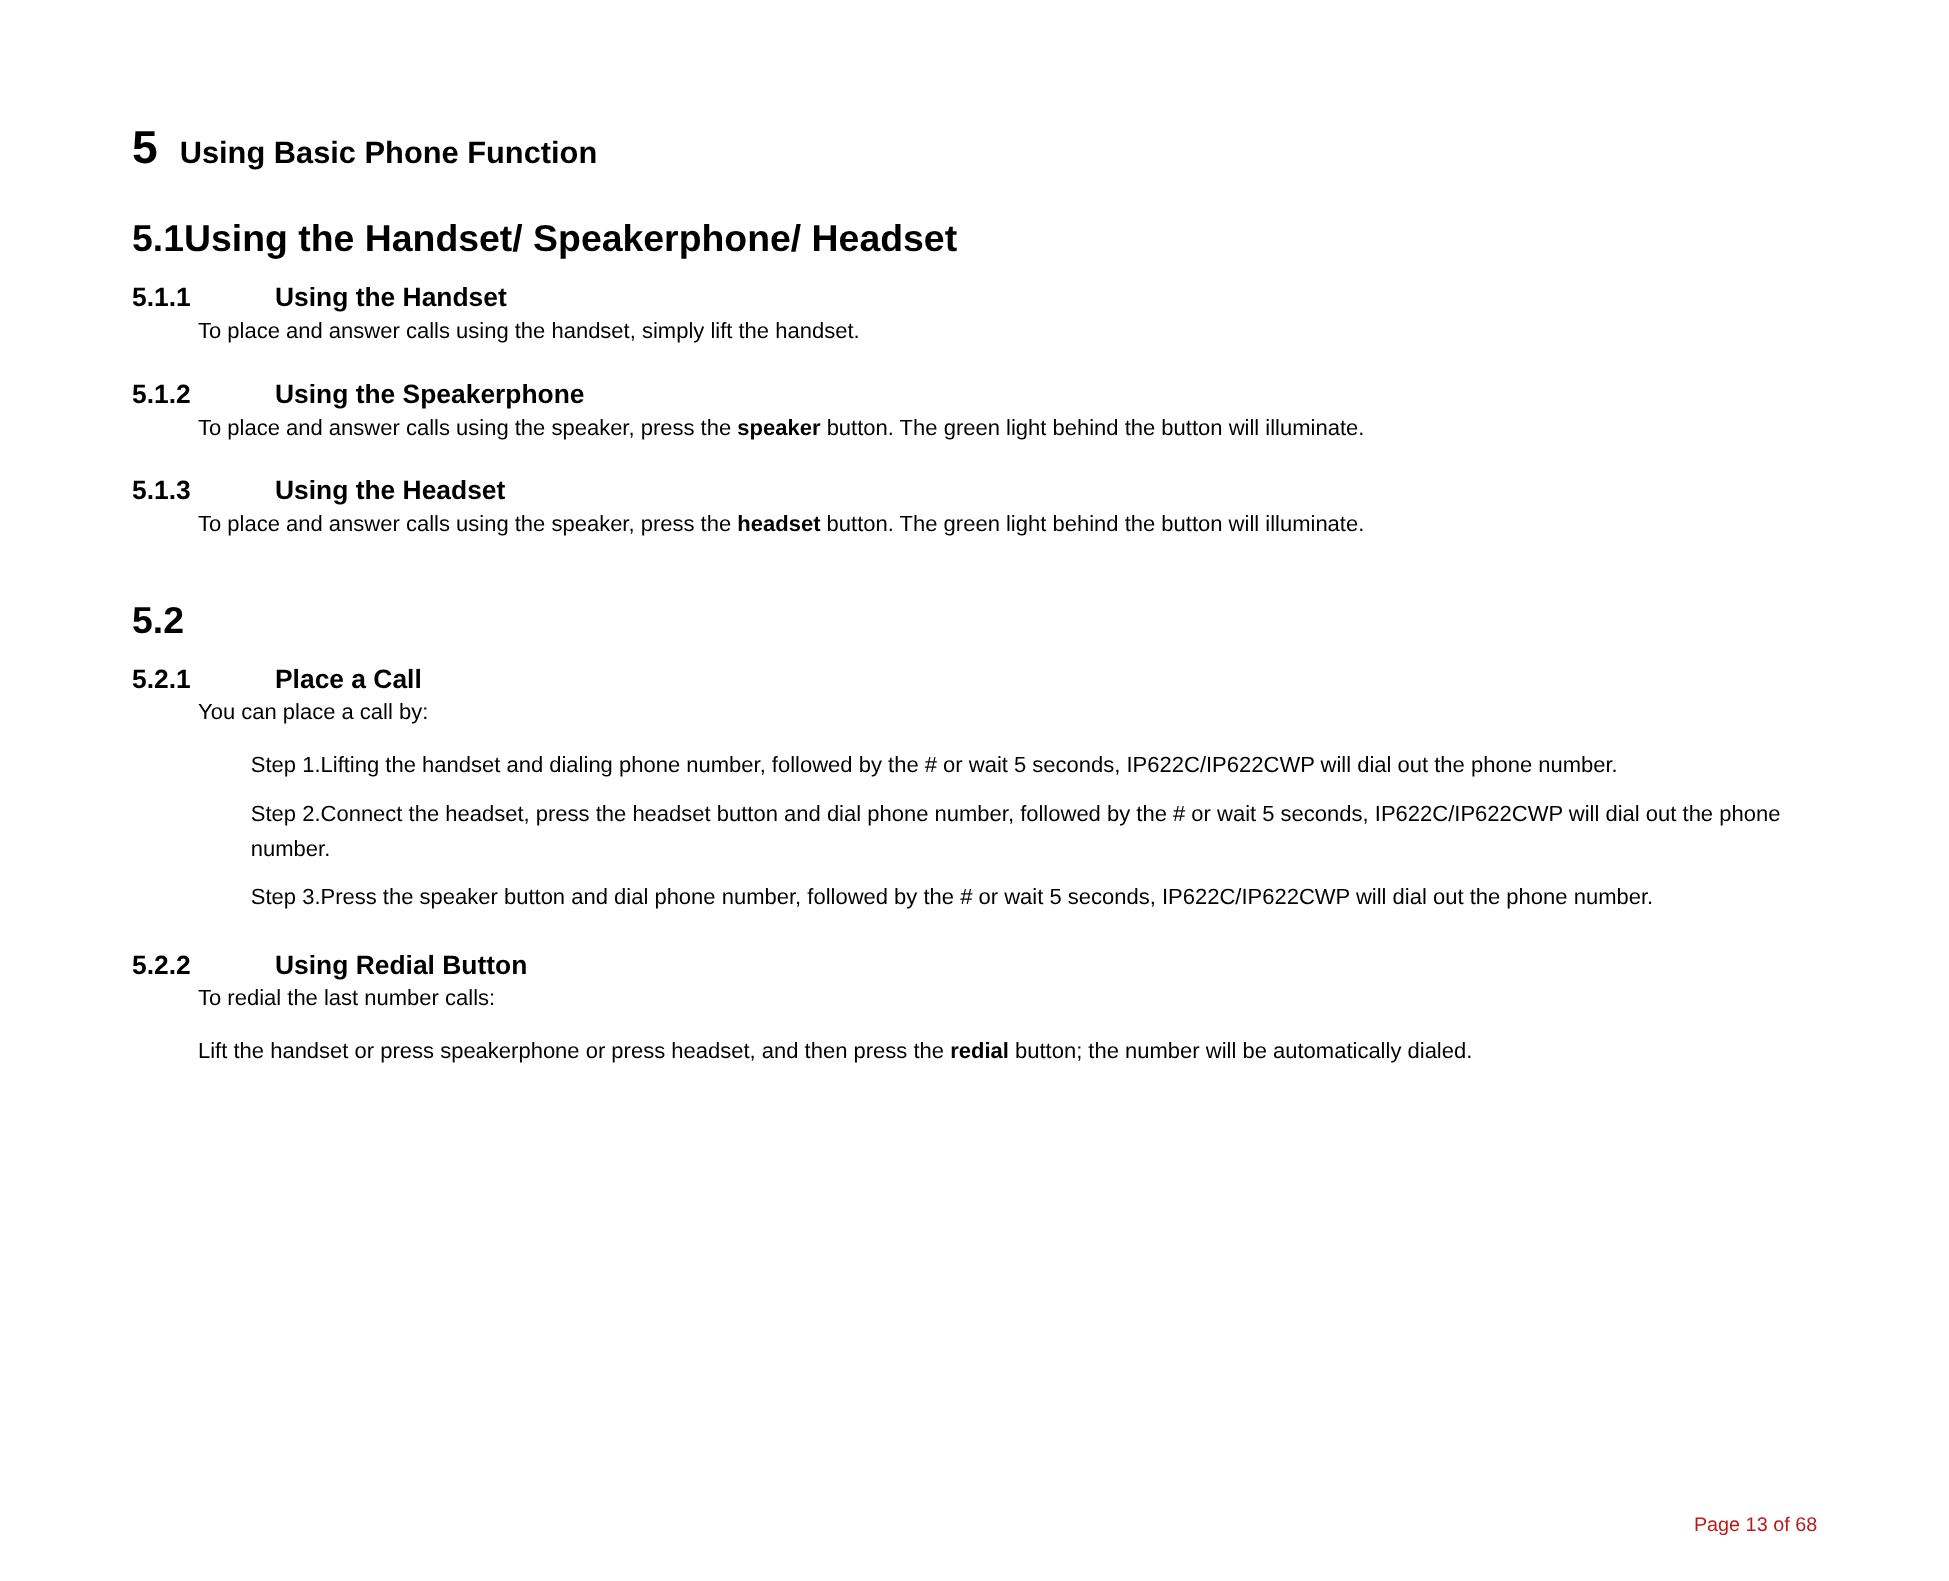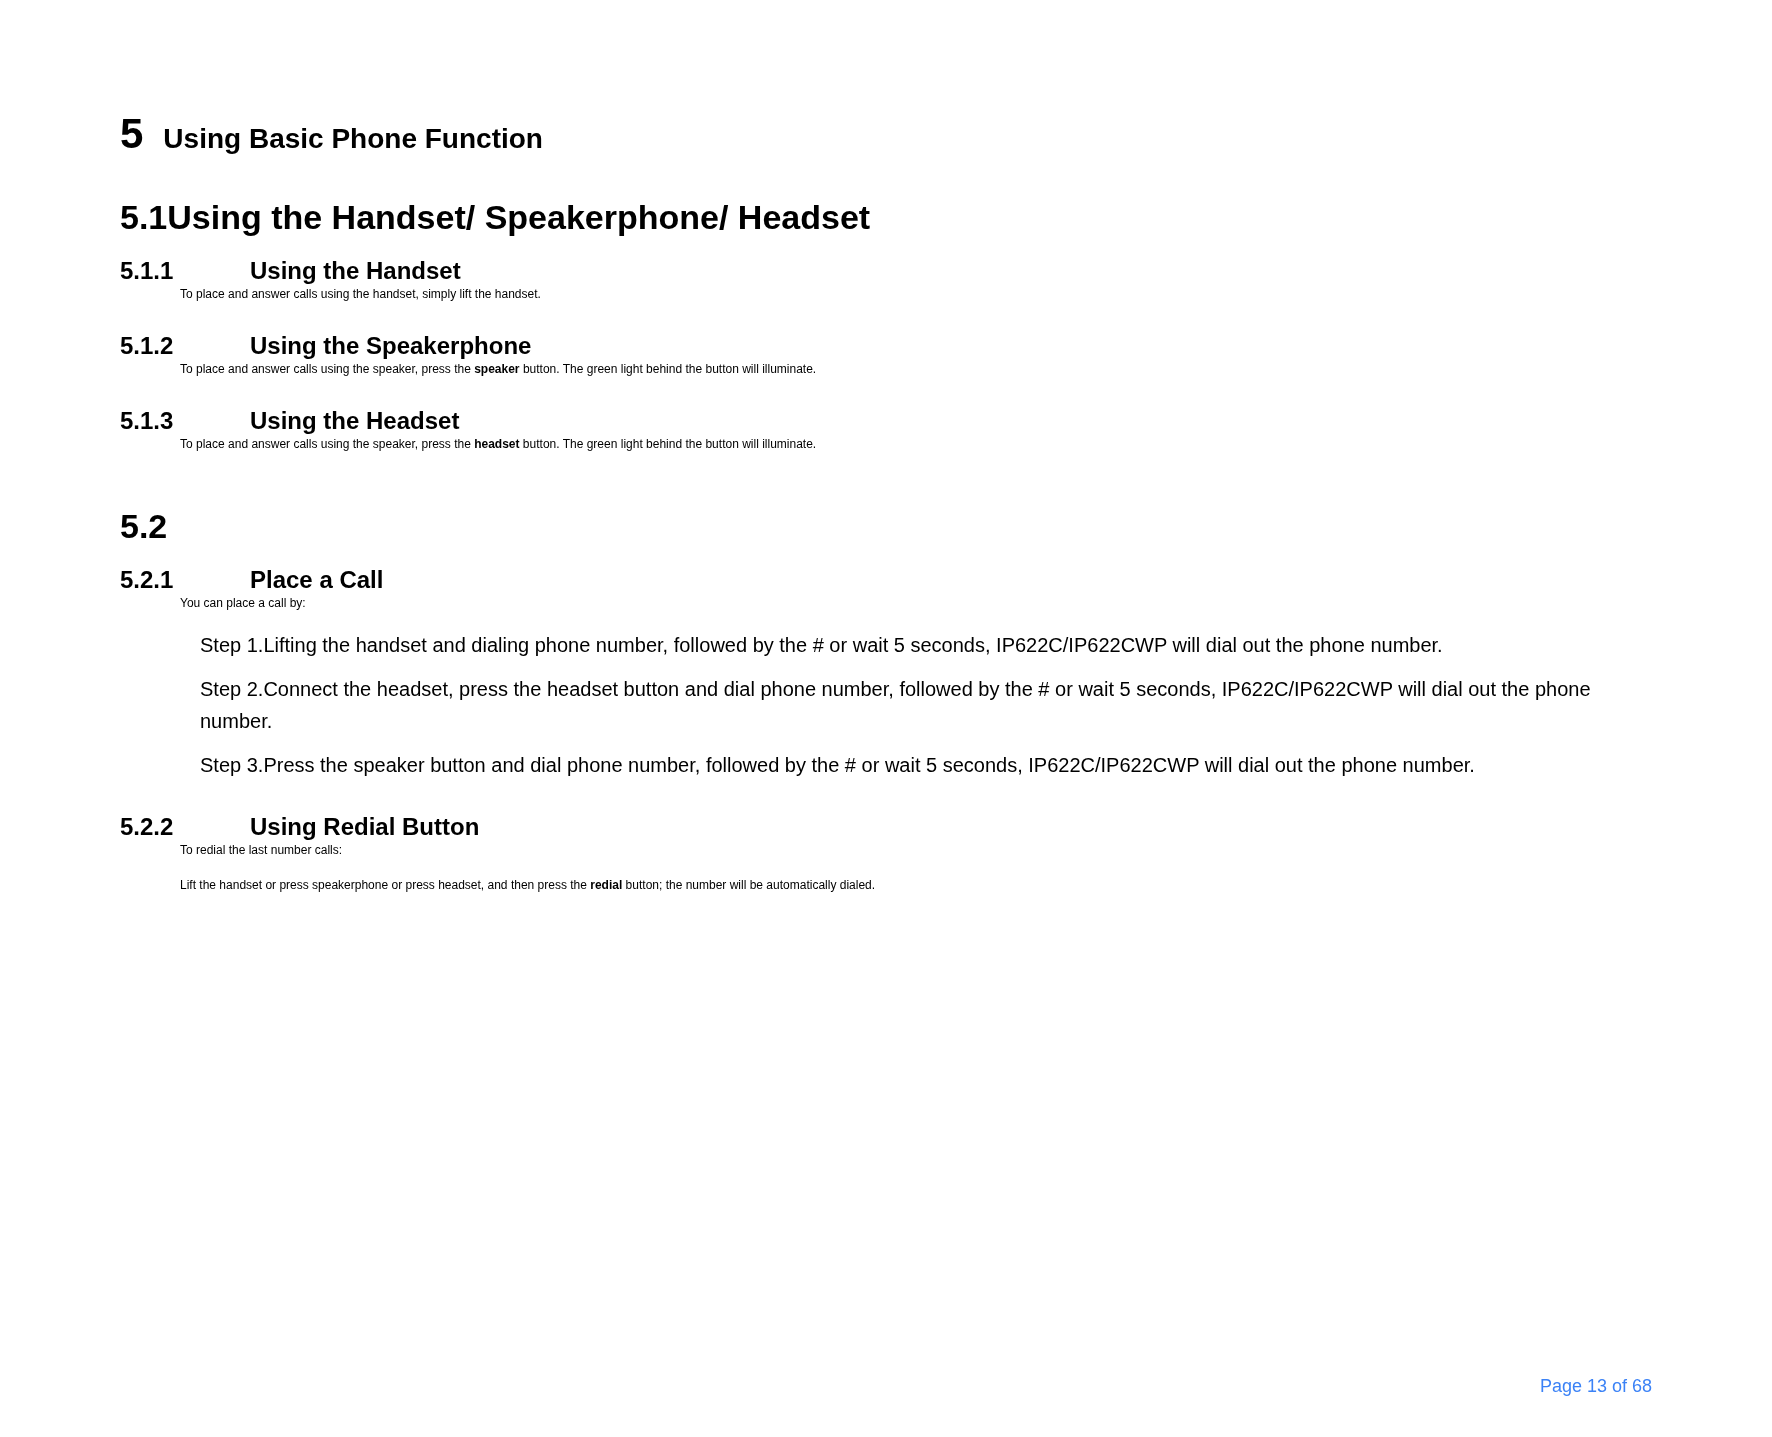--- a/index.html
+++ b/index.html
@@ -16,45 +16,45 @@
       min-height: 1437px;
       padding: 60px 120px 60px 120px;
     }
 
     .page-content {
       max-width: 1532px;
       margin: 0 auto;
     }
 
     .body-text {
-      font-size: 12px;
+      font-size: 20px;
       line-height: 1.6;
       margin-bottom: 16px;
       margin-left: 60px;
       color: #000;
     }
 
     .step-text {
       font-size: 20px;
       line-height: 1.6;
       margin-bottom: 12px;
-      margin-left: 80px;
+      margin-left: 108px;
       color: #000;
     }
 
     .bold {
       font-weight: bold;
     }
 
     .page-footer {
       position: fixed;
       bottom: 40px;
       right: 120px;
       font-size: 18px;
-      color: #3b82f6;
+      color: #b91c1c;
     }
 
     .sub-header-row {
       display: flex;
       align-items: flex-end;
     }
 
     .sub-num {
       display: inline-block;
       min-width: 130px;

